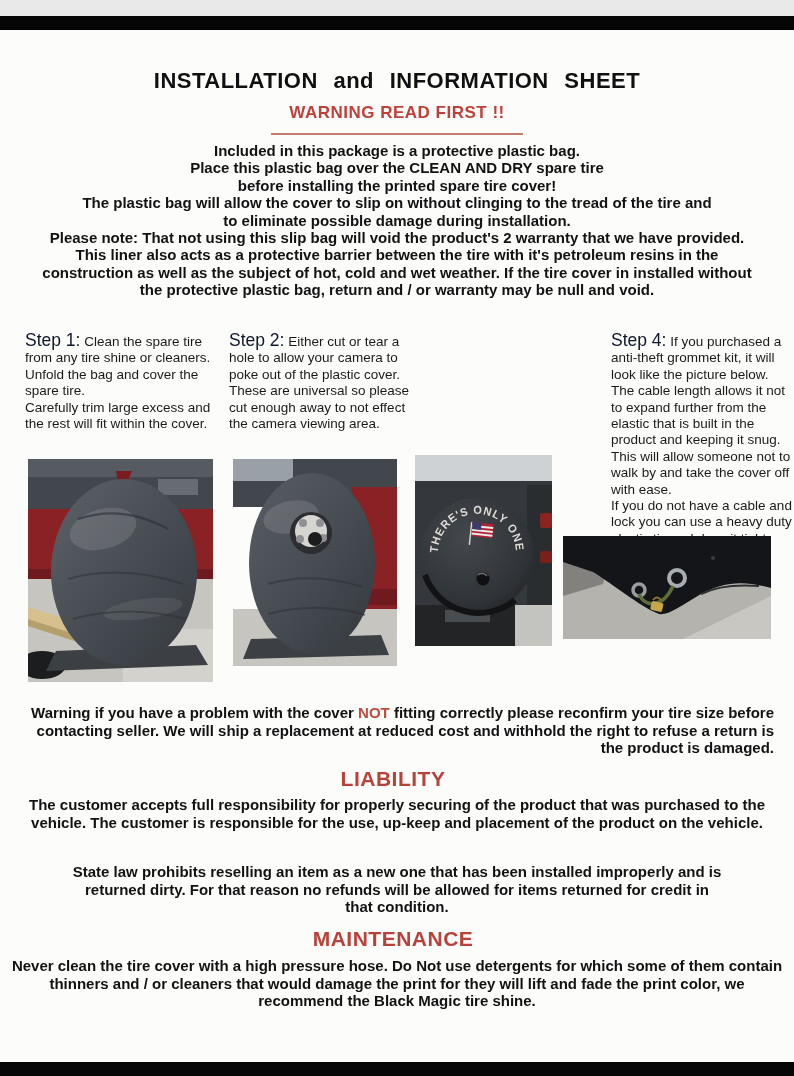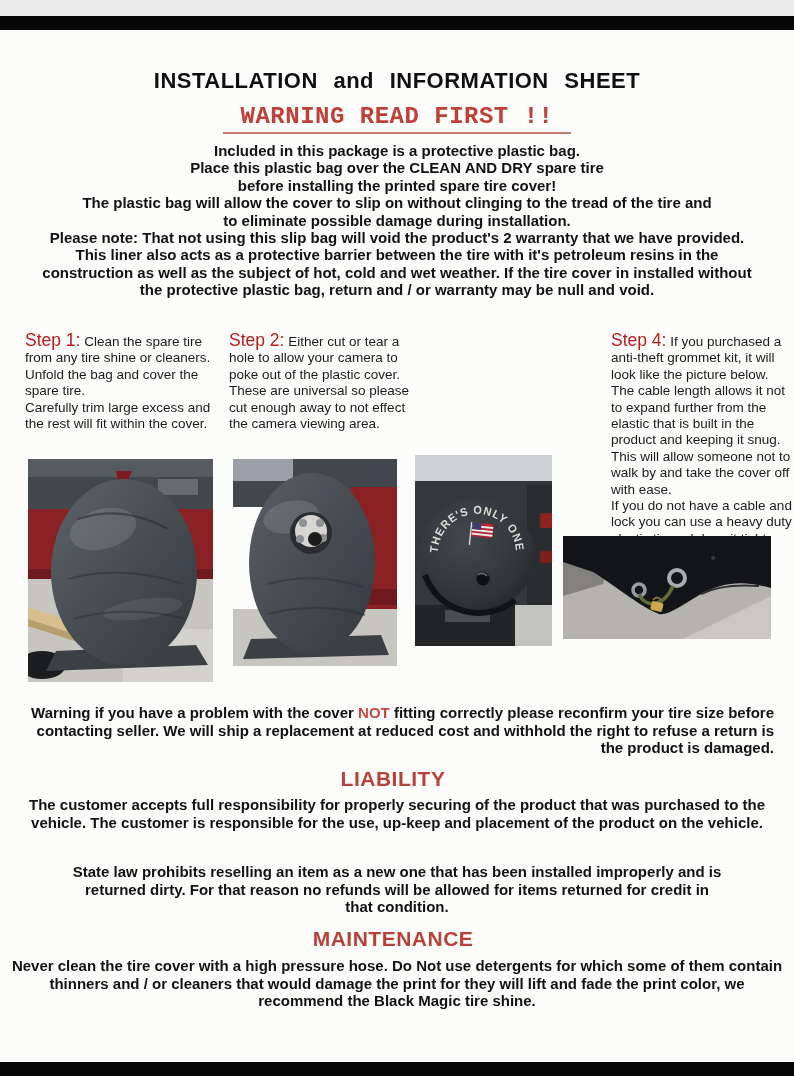--- a/index.html
+++ b/index.html
@@ -11,29 +11,29 @@
   .bar { position:absolute; left:0; width:794px; background:#060606; }
   .bar-top { top:0; height:14px; }
   .bar-bottom { top:1046px; height:30px; }
 
   .page-title {
     position:absolute; top:52px; left:0; right:0; text-align:center;
     font-size:22px; font-weight:bold; letter-spacing:0.5px; word-spacing:9px; color:#101010;
   }
   .warning-heading-wrap { position:absolute; top:87px; left:0; right:0; text-align:center; }
   .warning-heading {
-    display:inline-block; color:#bf4038; font-size:24px; font-weight:bold;
-    letter-spacing:0.5px; padding:0 18px 2px 18px; border-bottom:2px solid #c47b6e;font-family:Liberation Mono, monospace;
+    display:inline-block; color:#bf4038; font-size:17px; font-weight:bold;
+    letter-spacing:0.5px; padding:0 18px 10px 18px; border-bottom:2px solid #c47b6e;
   }
   .intro {
     position:absolute; top:126px; left:8px; width:778px; text-align:center;
     font-size:15px; font-weight:bold; line-height:17.4px; white-space:pre-line; color:#121212;
   }
   .step-block { position:absolute; top:316px; font-size:13.5px; line-height:16.4px; color:#1a1a1a; }
-  .step-label { font-size:17.5px; color:#b91c1c; }
+  .step-label { font-size:17.5px; color:#0f172a; }
   .step-text  { white-space:pre-line; }
   #step1 { left:25px;  width:194px; }
   #step2 { left:229px; width:190px; }
   #step3 { left:420px; width:194px; }
   #step4 { left:611px; width:181px; }
 
   .photo { position:absolute; display:block; }
   #photo1 { left:28px;  top:443px; }
   #photo2 { left:233px; top:443px; }
   #photo3 { left:415px; top:439px; }

